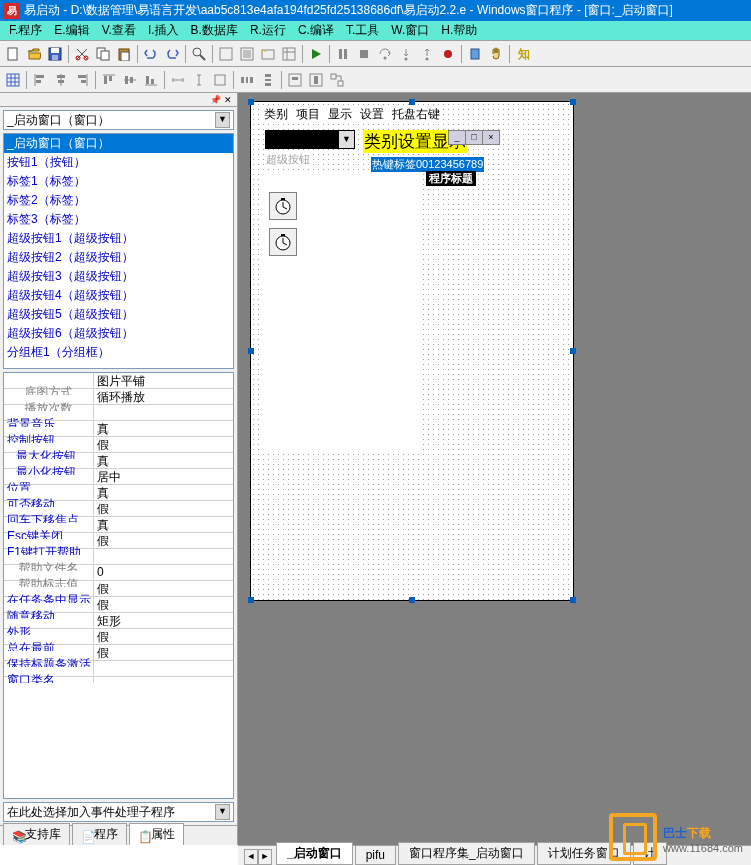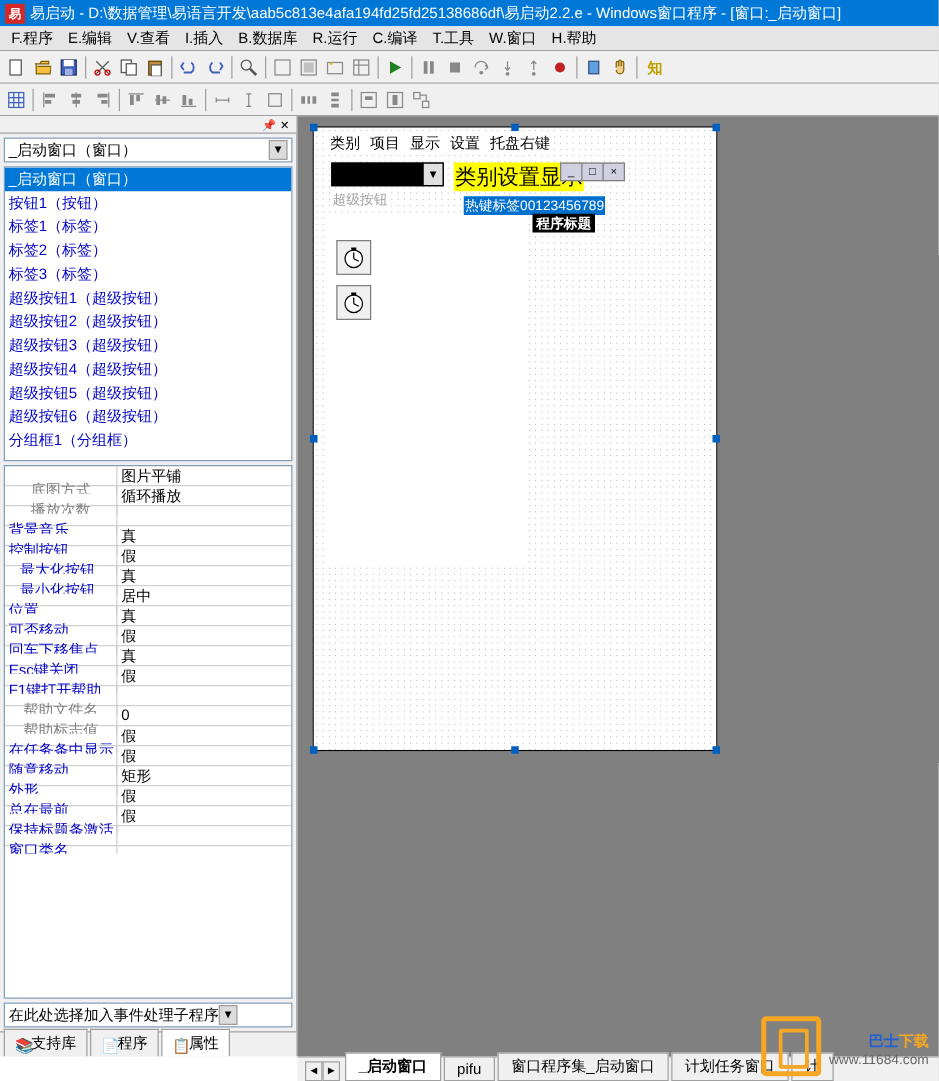--- a/index.html
+++ b/index.html
@@ -1,40 +1,40 @@
 <!DOCTYPE html>
 <html><head>
 <meta charset="utf-8">
 <style>
 *{box-sizing:border-box;margin:0;padding:0;font-family:"SimSun","宋体",sans-serif;font-size:12px;}
 body{width:751px;height:865px;background:#fff;overflow:hidden;position:relative;}
 .titlebar{height:21px;background:#0078d7;color:#fff;display:flex;align-items:center;padding:0 4px;}
 .titlebar-icon{width:16px;height:16px;background:#d62828;display:inline-flex;align-items:center;justify-content:center;font-size:10px;font-weight:bold;margin-right:4px;}
-.menubar{height:20px;background:#e5e5e5;display:flex;align-items:center;padding:0 4px;gap:2px;border-bottom:1px solid #a0a0a0;}
+.menubar{height:20px;background:#5eead4;display:flex;align-items:center;padding:0 4px;gap:2px;border-bottom:1px solid #a0a0a0;}
 .menu-item{padding:0 5px;cursor:pointer;}
 .toolbar{height:26px;background:#f0f0f0;display:flex;align-items:center;padding:0 3px;gap:1px;border-bottom:1px solid #a0a0a0;}
 .tb-btn{width:20px;height:20px;border:1px solid transparent;display:inline-flex;align-items:center;justify-content:center;cursor:pointer;}
 .tb-sep{width:1px;height:18px;background:#a0a0a0;margin:0 2px;}
 .main{display:flex;height:calc(100% - 21px - 20px - 26px - 26px - 20px);}
 .left-panel{width:238px;background:#f0f0f0;border-right:1px solid #a0a0a0;display:flex;flex-direction:column;}
 .panel-head{height:14px;background:#f0f0f0;display:flex;justify-content:flex-end;align-items:center;padding:0 3px;border-bottom:1px solid #a0a0a0;}
 .pin{width:10px;height:10px;font-size:9px;cursor:pointer;margin-right:4px;}
 .close-x{width:10px;height:10px;font-size:9px;cursor:pointer;}
 .combo{margin:3px;height:20px;border:1px solid #7f9db9;background:#fff;display:flex;align-items:center;padding:0 3px;justify-content:space-between;}
 .combo-arrow{width:15px;height:16px;background:#dcdcdc;border:1px solid #a0a0a0;text-align:center;line-height:13px;font-size:9px;}
 .listbox{margin:0 3px 3px 3px;height:236px;border:1px solid #7f9db9;background:#fff;overflow-y:auto;}
 .list-item{padding:1px 3px;color:#0000c8;cursor:pointer;white-space:nowrap;}
 .list-item.selected{background:#0078d7;color:#fff;}
 .props{flex:1;margin:0 3px 3px 3px;border:1px solid #7f9db9;background:#fff;overflow-y:auto;}
 .prop-row{display:flex;height:16px;border-bottom:1px solid #d0d0d0;}
 .prop-name{width:90px;padding:11px 3px;border-right:1px solid #d0d0d0;overflow:hidden;white-space:nowrap;}
 .prop-name.link{color:#0000c8;}
 .prop-name.gray{color:#808080;text-align:center;}
 .prop-val{flex:1;padding:0 3px;overflow:hidden;white-space:nowrap;}
-.event-combo{margin:0 3px 3px 3px;height:20px;border:1px solid #7f9db9;background:#fff;display:flex;align-items:center;padding:0 3px;justify-content:flex-start;}
+.event-combo{margin:0 3px 3px 3px;height:20px;border:1px solid #7f9db9;background:#fff;display:flex;align-items:center;padding:0 3px;justify-content:space-between;}
 .bottom-tabs{height:20px;background:#f0f0f0;display:flex;align-items:flex-end;padding:0 3px;border-top:1px solid #a0a0a0;}
 .btab{padding:2px 8px;border:1px solid #a0a0a0;border-bottom:none;background:#f0f0f0;margin-right:2px;cursor:pointer;display:flex;align-items:center;gap:3px;}
 .btab.active{background:#fff;}
 .btab-icon{width:10px;height:10px;display:inline-block;}
 .design-area{flex:1;background:#808080;position:relative;overflow:hidden;}
 .form-canvas{position:absolute;left:12px;top:8px;width:324px;height:500px;background:#fff;background-image:radial-gradient(#a0a0a0 0.5px,transparent 0.5px);background-size:5px 5px;border:1px solid #000;}
 .handle{position:absolute;width:6px;height:6px;background:#0060c0;}
 .h-tl{left:-3px;top:-3px}.h-tm{left:50%;top:-3px;margin-left:-3px}.h-tr{right:-3px;top:-3px}
 .h-ml{left:-3px;top:50%;margin-top:-3px}.h-mr{right:-3px;top:50%;margin-top:-3px}
 .h-bl{left:-3px;bottom:-3px}.h-bm{left:50%;bottom:-3px;margin-left:-3px}.h-br{right:-3px;bottom:-3px}
@@ -48,21 +48,21 @@
 .label-title{position:absolute;background:#000;color:#fff;font-size:11px;padding:0 3px;font-weight:bold;}
 .win-btns{position:absolute;display:flex;}
 .wb{width:18px;height:15px;background:#d0d0e0;border:1px solid #808080;text-align:center;font-size:9px;line-height:12px;margin-left:-1px;}
 .timer-box{position:absolute;width:28px;height:28px;border:1px solid #808080;background:#f0f0f0;display:flex;align-items:center;justify-content:center;}
 .white-pane{position:absolute;background:#fff;}
 .doc-tabs{position:absolute;bottom:0;left:238px;right:0;height:20px;background:#f0f0f0;border-top:1px solid #a0a0a0;display:flex;align-items:flex-end;padding-left:6px;}
 .dtab{padding:2px 10px;border:1px solid #a0a0a0;background:#f0f0f0;margin-right:2px;cursor:pointer;white-space:nowrap;}
 .dtab.active{background:#fff;font-weight:bold;}
 .nav-arrows{display:flex;margin-right:4px;}
 .nav-a{width:14px;height:16px;border:1px solid #a0a0a0;text-align:center;font-size:9px;line-height:13px;cursor:pointer;}
-.watermark{position:absolute;bottom:4px;right:8px;display:flex;align-items:center;gap:6px;text-align:right;}
+.watermark{position:absolute;bottom:4px;right:8px;display:flex;align-items:center;gap:6px;}
 .wm-icon{width:48px;height:48px;border:4px solid #f5a623;border-radius:4px;position:relative;}
 .wm-icon::after{content:"";position:absolute;left:10px;top:6px;width:18px;height:26px;border:3px solid #f5a623;border-radius:2px;}
 .wm-text{font-size:18px;font-weight:bold;}
 .wm-b{color:#2060d0;}
 .wm-url{font-size:11px;color:#666;}
 svg{pointer-events:none;}
 </style>
 </head>
 <body>
 

